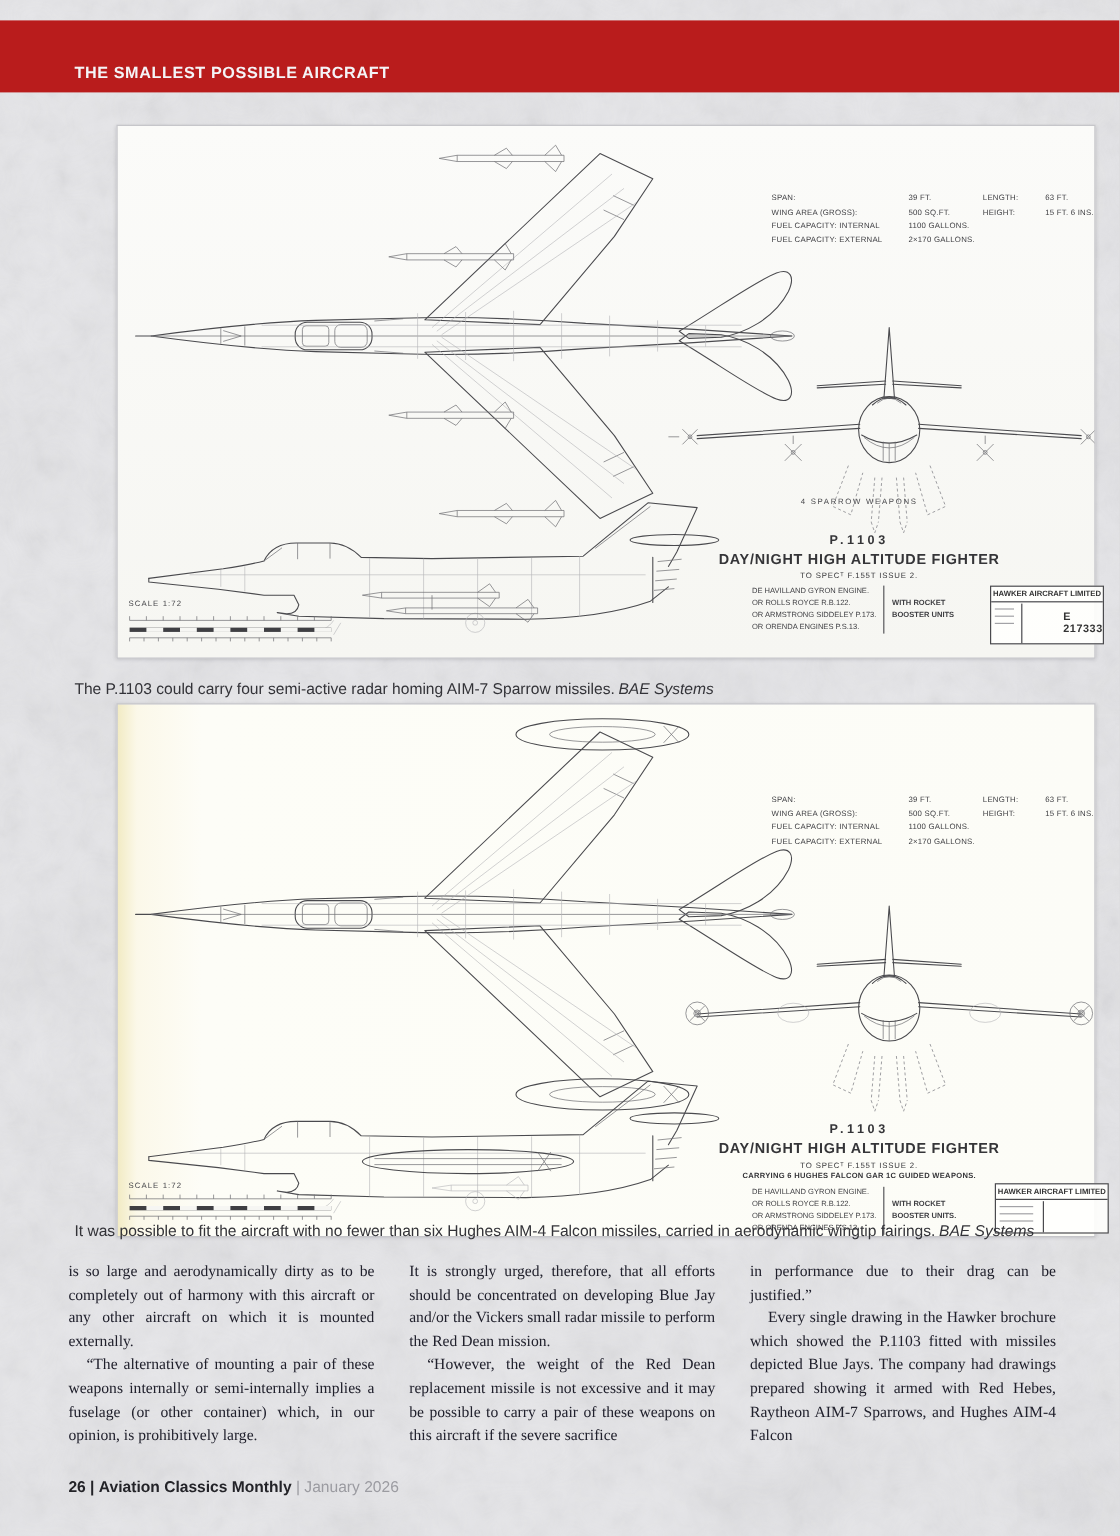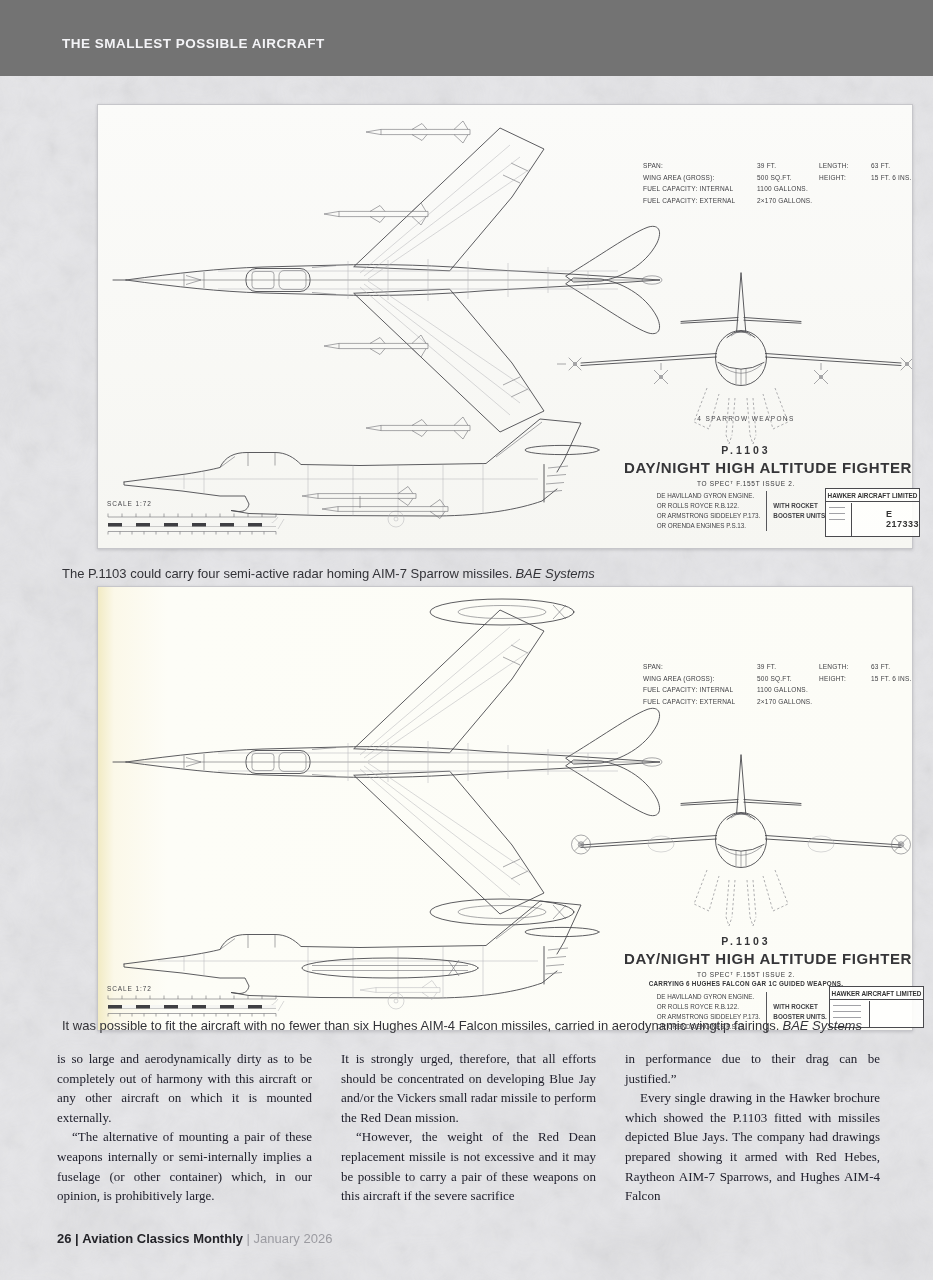--- a/index.html
+++ b/index.html
@@ -1,43 +1,43 @@
 <!DOCTYPE html>
 <html><head>
 <meta charset="utf-8">
 <style>
   html,body{margin:0;padding:0;background:#d6d6da;}
   .page{position:relative;width:933px;height:1280px;overflow:hidden;background:#e6e6e9;
         font-family:"Liberation Sans",sans-serif;}
   .texture{position:absolute;inset:0;width:100%;height:100%;}
 
   
-  .band{position:absolute;left:0;top:0;width:100%;height:76px;background:#737373;}
+  .band{position:absolute;left:0;top:17px;width:100%;height:60px;background:#b91c1c;}
   .band-title{position:absolute;left:62px;top:36px;font-size:13.5px;font-weight:700;
               letter-spacing:.5px;color:#f4f4f7;white-space:nowrap;}
 
   
   .fig{position:absolute;left:57px;width:814px;height:443px;border:1px solid #c6c6ca;
        box-shadow:0 1px 3px rgba(40,40,50,.18);}
   .fig1{top:88px;background:linear-gradient(180deg,#fbfbf9,#f6f6f2);}
   .fig2{top:570px;background:linear-gradient(90deg,#f2ebc4 0px,#fbf8e9 16px,#fdfdf7 70px,#fcfcf7 100%);}
   .art{position:absolute;inset:0;width:100%;height:100%;}
 
   .spec{position:absolute;left:545px;top:57px;width:274px;display:grid;
         grid-template-columns:114px 62px 52px 46px;row-gap:4.5px;
         font-size:6.5px;letter-spacing:.2px;color:#3e3e42;line-height:1.1;}
   .fig2 .spec{top:76px;}
 
-  .tblock{position:absolute;width:244px;left:526px;text-align:center;color:#353538;}
+  .tblock{position:absolute;width:244px;left:496px;text-align:center;color:#353538;}
   .fig1 .tblock{top:310px;}
   .fig2 .tblock{top:348px;}
   .wnote{font-size:6.5px;letter-spacing:1.4px;margin-bottom:22px;color:#47474b;}
   .wnote:empty,.carrying:empty{display:none;}
   .model{font-size:10.5px;font-weight:700;letter-spacing:3px;}
-  .role{font-size:15px;font-weight:700;letter-spacing:.6px;margin-top:3px;white-space:nowrap;}
+  .role{font-size:12px;font-weight:700;letter-spacing:.6px;margin-top:3px;white-space:nowrap;}
   .specline{font-size:6.5px;margin-top:3.5px;letter-spacing:.7px;}
   .carrying{font-size:6.3px;font-weight:700;letter-spacing:.25px;margin-top:2.5px;white-space:nowrap;}
   .engrow{display:flex;justify-content:center;margin-top:4.5px;text-align:left;
           font-size:6.3px;line-height:1.6;color:#3e3e42;}
   .engines{padding-right:6px;border-right:1px solid #57575b;}
   .booster{padding-left:6px;display:flex;align-items:center;font-weight:600;max-width:62px;}
 
   .hbox{position:absolute;border:1.4px solid #4a4a4e;background:rgba(255,255,253,.9);color:#333;}
   .fig1 .hbox{left:727px;top:383px;width:93px;height:47px;}
   .fig2 .hbox{left:731px;top:399px;width:93px;height:40px;}

